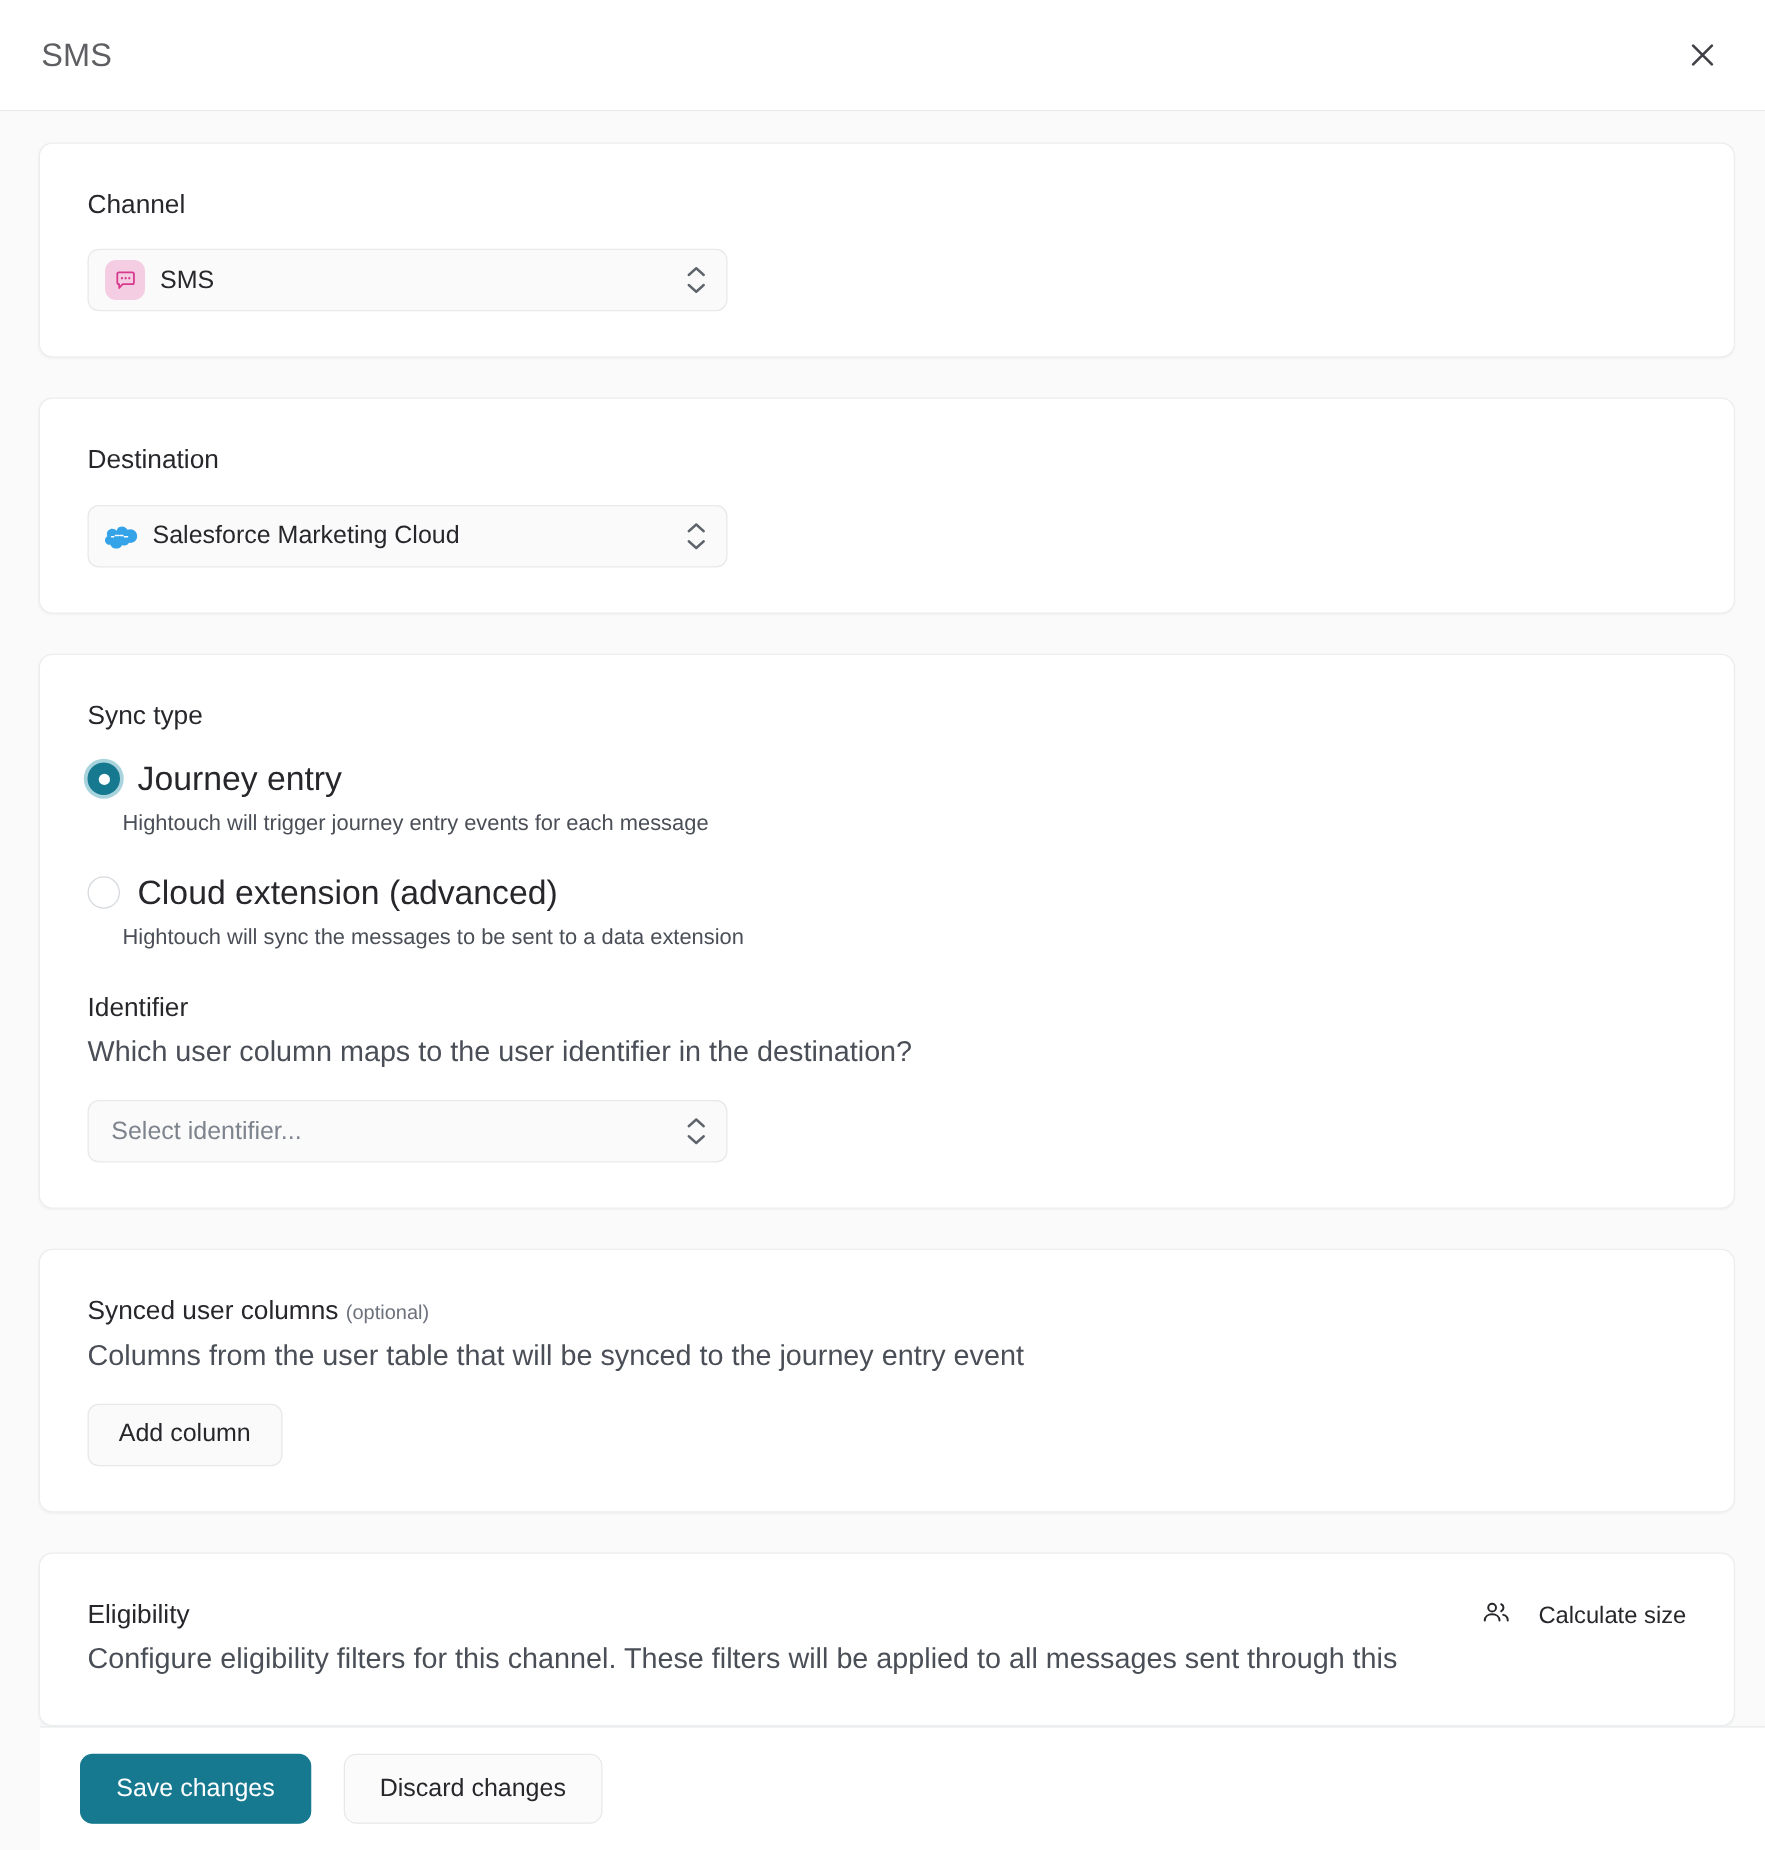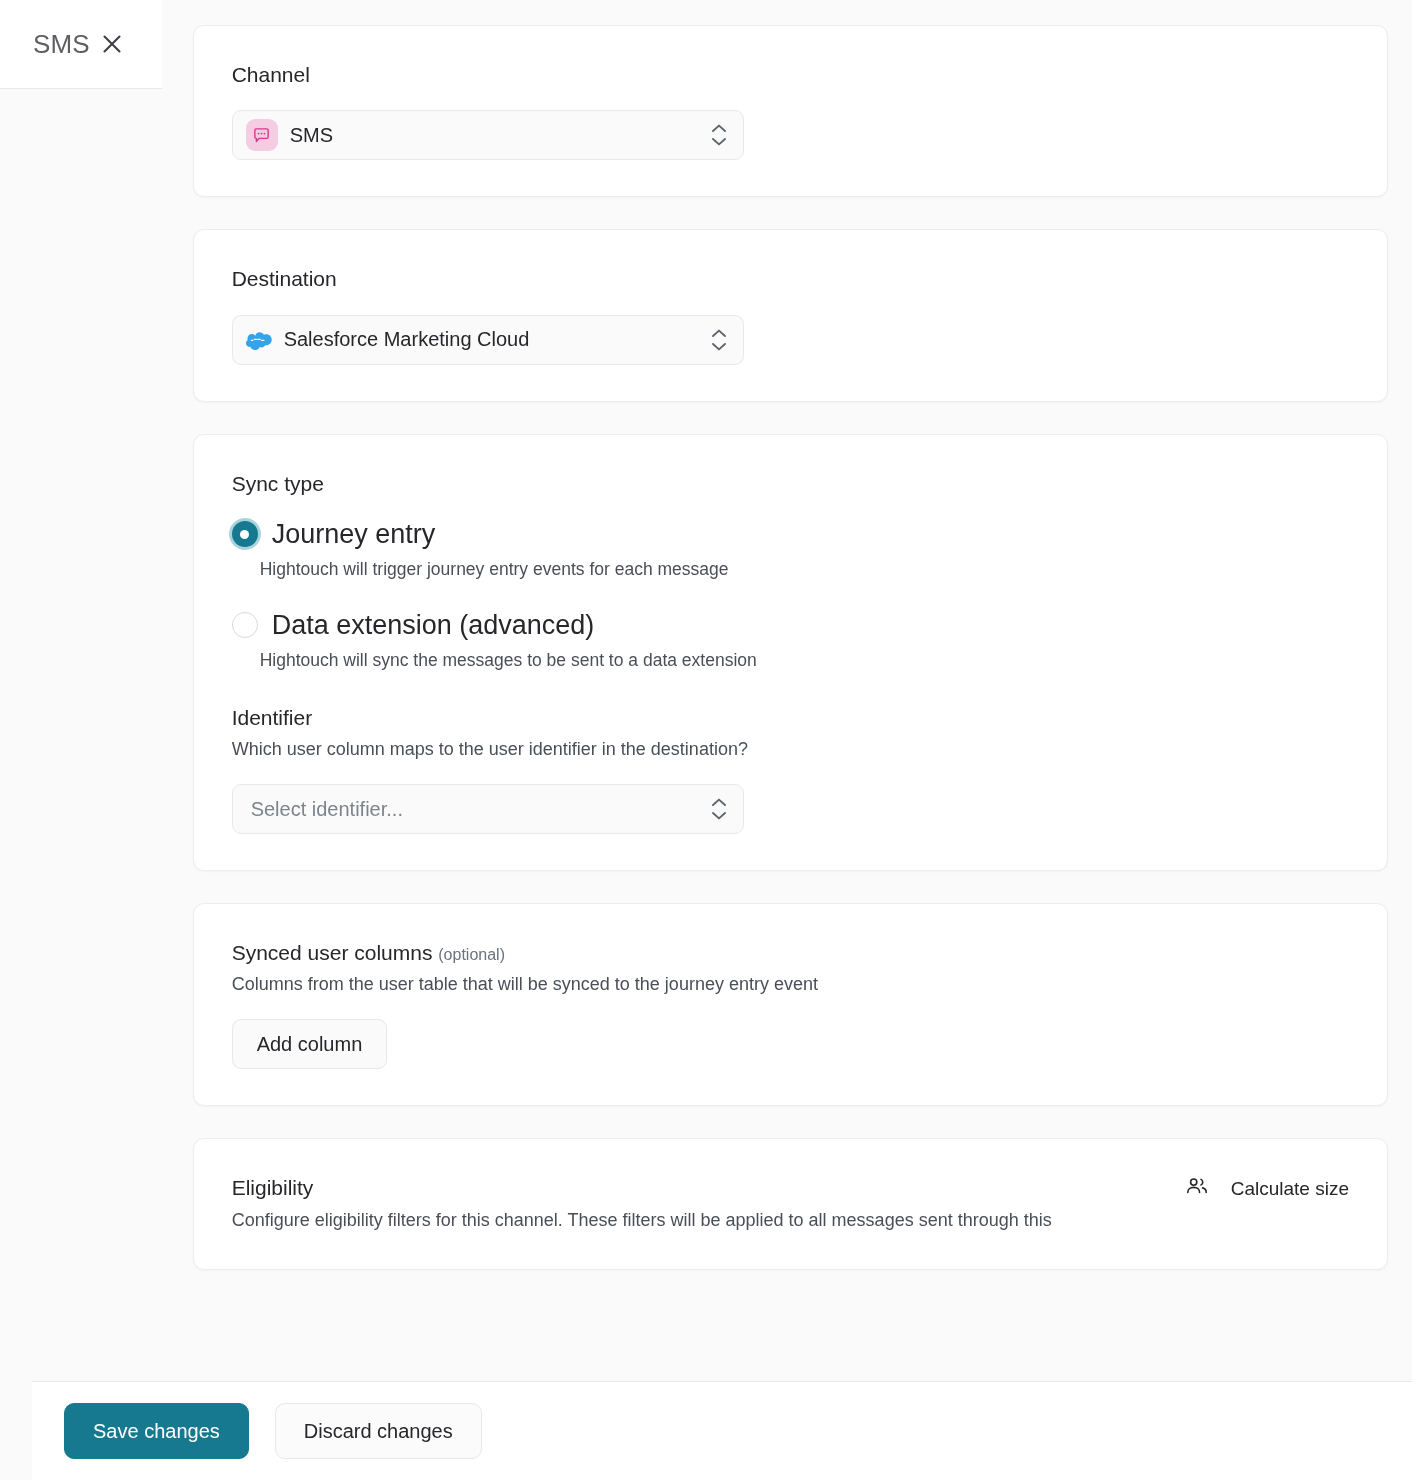--- a/index.html
+++ b/index.html
@@ -12,21 +12,21 @@
     background: #ffffff;
     -webkit-font-smoothing: antialiased;
   }
 
   .drawer {
     position: relative;
     width: 1412px;
     height: 1480px;
     background: #fafafa;
     display: flex;
-    flex-direction: row;
+    flex-direction: column;
   }
 
   
   .drawer-header {
     flex: 0 0 auto;
     height: 89px;
     background: #ffffff;
     border-bottom: 1px solid #e6e8ea;
     display: flex;
     align-items: center;
@@ -74,21 +74,21 @@
     font-size: 21px;
     color: #26262b;
     font-weight: 400;
     line-height: 1.25;
   }
   .field-label .optional {
     font-size: 16px;
     color: #6c727c;
   }
   .field-desc {
-    font-size: 18px;
+    font-size: 23px;
     color: #4a4f57;
     line-height: 1.45;
     margin-top: 5px;
   }
 
   
   .select {
     margin-top: 22px;
     width: 512px;
     height: 50px;
@@ -320,21 +320,21 @@
       <div class="radio-row">
         <span class="radio checked">
             <span class="dot"></span>
           </span>
         <span class="radio-label">Journey entry</span>
       </div>
       <div class="radio-help">Hightouch will trigger journey entry events for each message</div>
 
       <div class="radio-row second">
         <span class="radio"></span>
-        <span class="radio-label">Data extension (advanced)</span>
+        <span class="radio-label">Cloud extension (advanced)</span>
       </div>
       <div class="radio-help">Hightouch will sync the messages to be sent to a data extension</div>
 
       <div class="section-gap">
         <div class="field-label">Identifier</div>
         <div class="field-desc">Which user column maps to the user identifier in the destination?</div>
         <div class="select">
           <span class="sel-text placeholder">Select identifier...</span>
           <span class="chev">
             <svg width="16" height="9" viewBox="0 0 16 9" fill="none">

